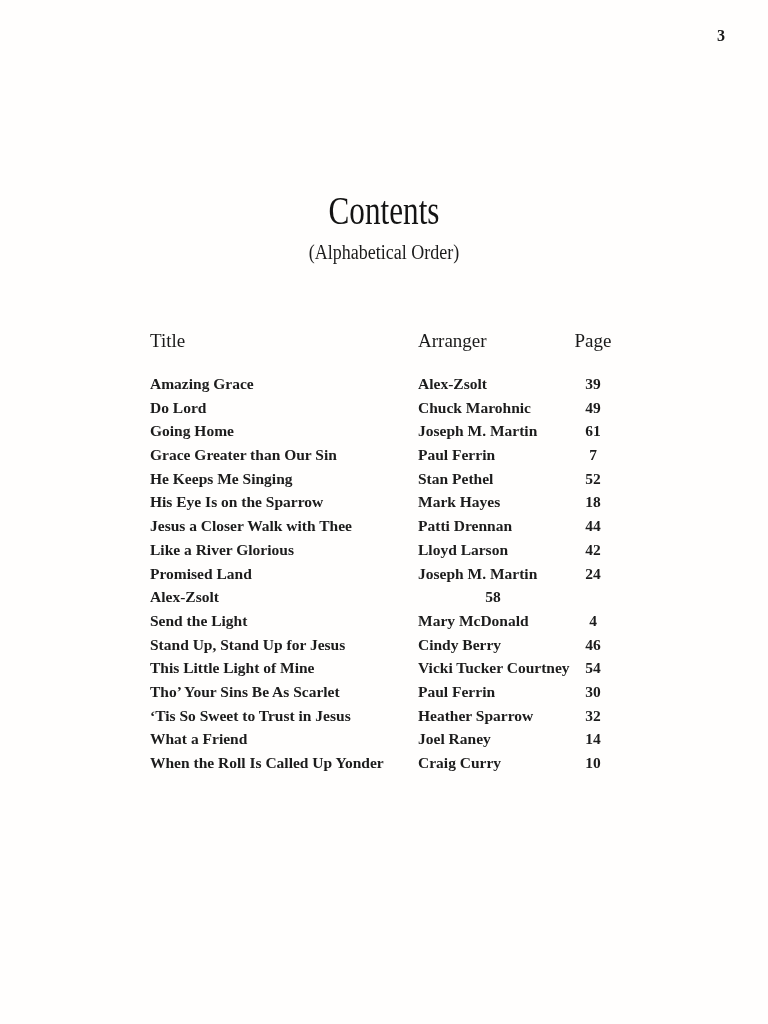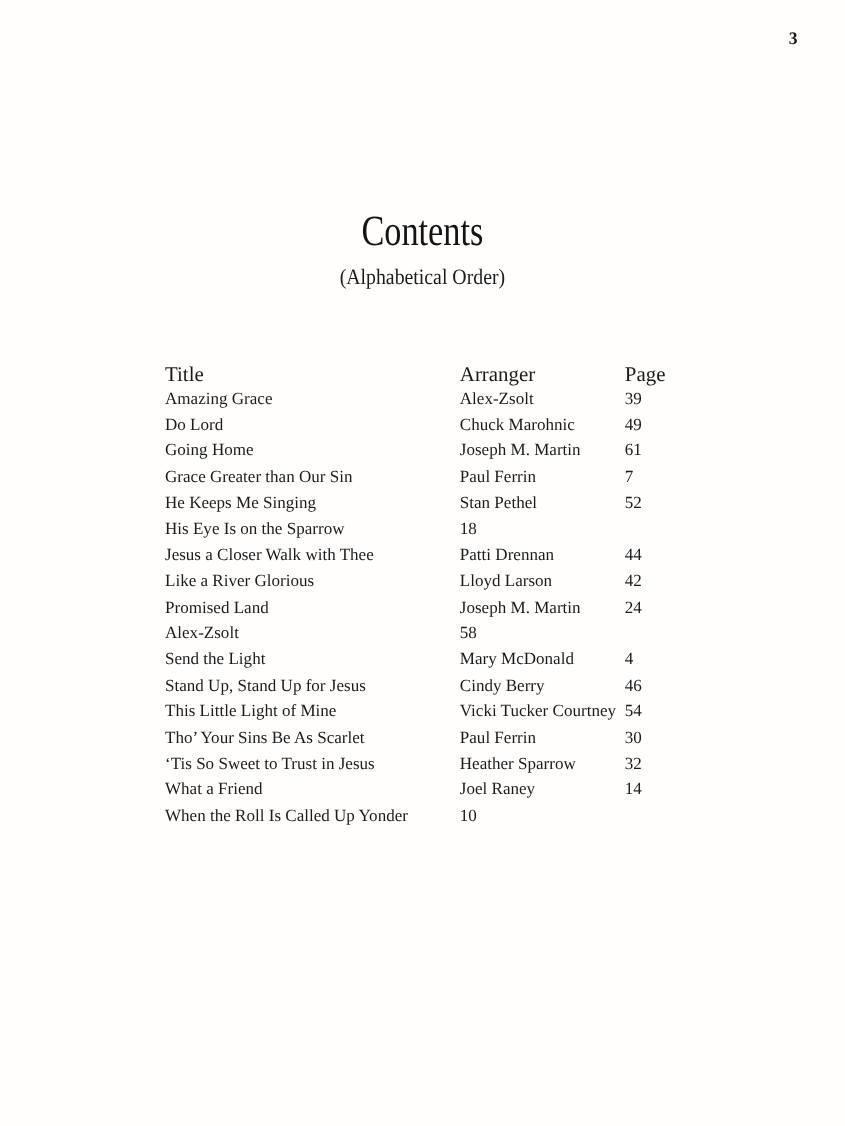--- a/index.html
+++ b/index.html
@@ -55,35 +55,37 @@
     position: absolute;
     left: 150px;
     top: 331px;
     width: 468px;
   }
   .toc-head {
     display: grid;
     grid-template-columns: 268px 150px 50px;
     font-size: 19px;
     line-height: 20px;
+    margin-bottom: 21px;
     color: #1a1a1a;
   }
   .toc-rows {
     display: block;
+    font-weight: bold;
   }
   .row {
     display: grid;
     grid-template-columns: 268px 150px 50px;
     font-size: 15.5px;
     line-height: 23.7px;
     height: 23.7px;
     white-space: nowrap;
   }
   .col-page, .head-page {
-    text-align: left;
+    text-align: center;
   }
   .col-title, .col-arranger, .head-title, .head-arranger {
     text-align: left;
     overflow: visible;
   }
 </style>
 </head>
 <body>
 
 <div class="page">
@@ -129,20 +131,21 @@
       </div>
 
       <div class="row">
         <span class="col-title">He Keeps Me Singing</span>
         <span class="col-arranger">Stan Pethel</span>
         <span class="col-page">52</span>
       </div>
 
       <div class="row">
         <span class="col-title">His Eye Is on the Sparrow</span>
+        <span class="col-arranger">Mark Hayes</span>
         <span class="col-page">18</span>
       </div>
 
       <div class="row">
         <span class="col-title">Jesus a Closer Walk with Thee</span>
         <span class="col-arranger">Patti Drennan</span>
         <span class="col-page">44</span>
       </div>
 
       <div class="row">
@@ -193,18 +196,19 @@
       </div>
 
       <div class="row">
         <span class="col-title">What a Friend</span>
         <span class="col-arranger">Joel Raney</span>
         <span class="col-page">14</span>
       </div>
 
       <div class="row">
         <span class="col-title">When the Roll Is Called Up Yonder</span>
+        <span class="col-arranger">Craig Curry</span>
         <span class="col-page">10</span>
       </div>
 
     </div>
   </div>
 </div>
 
 </body></html>

